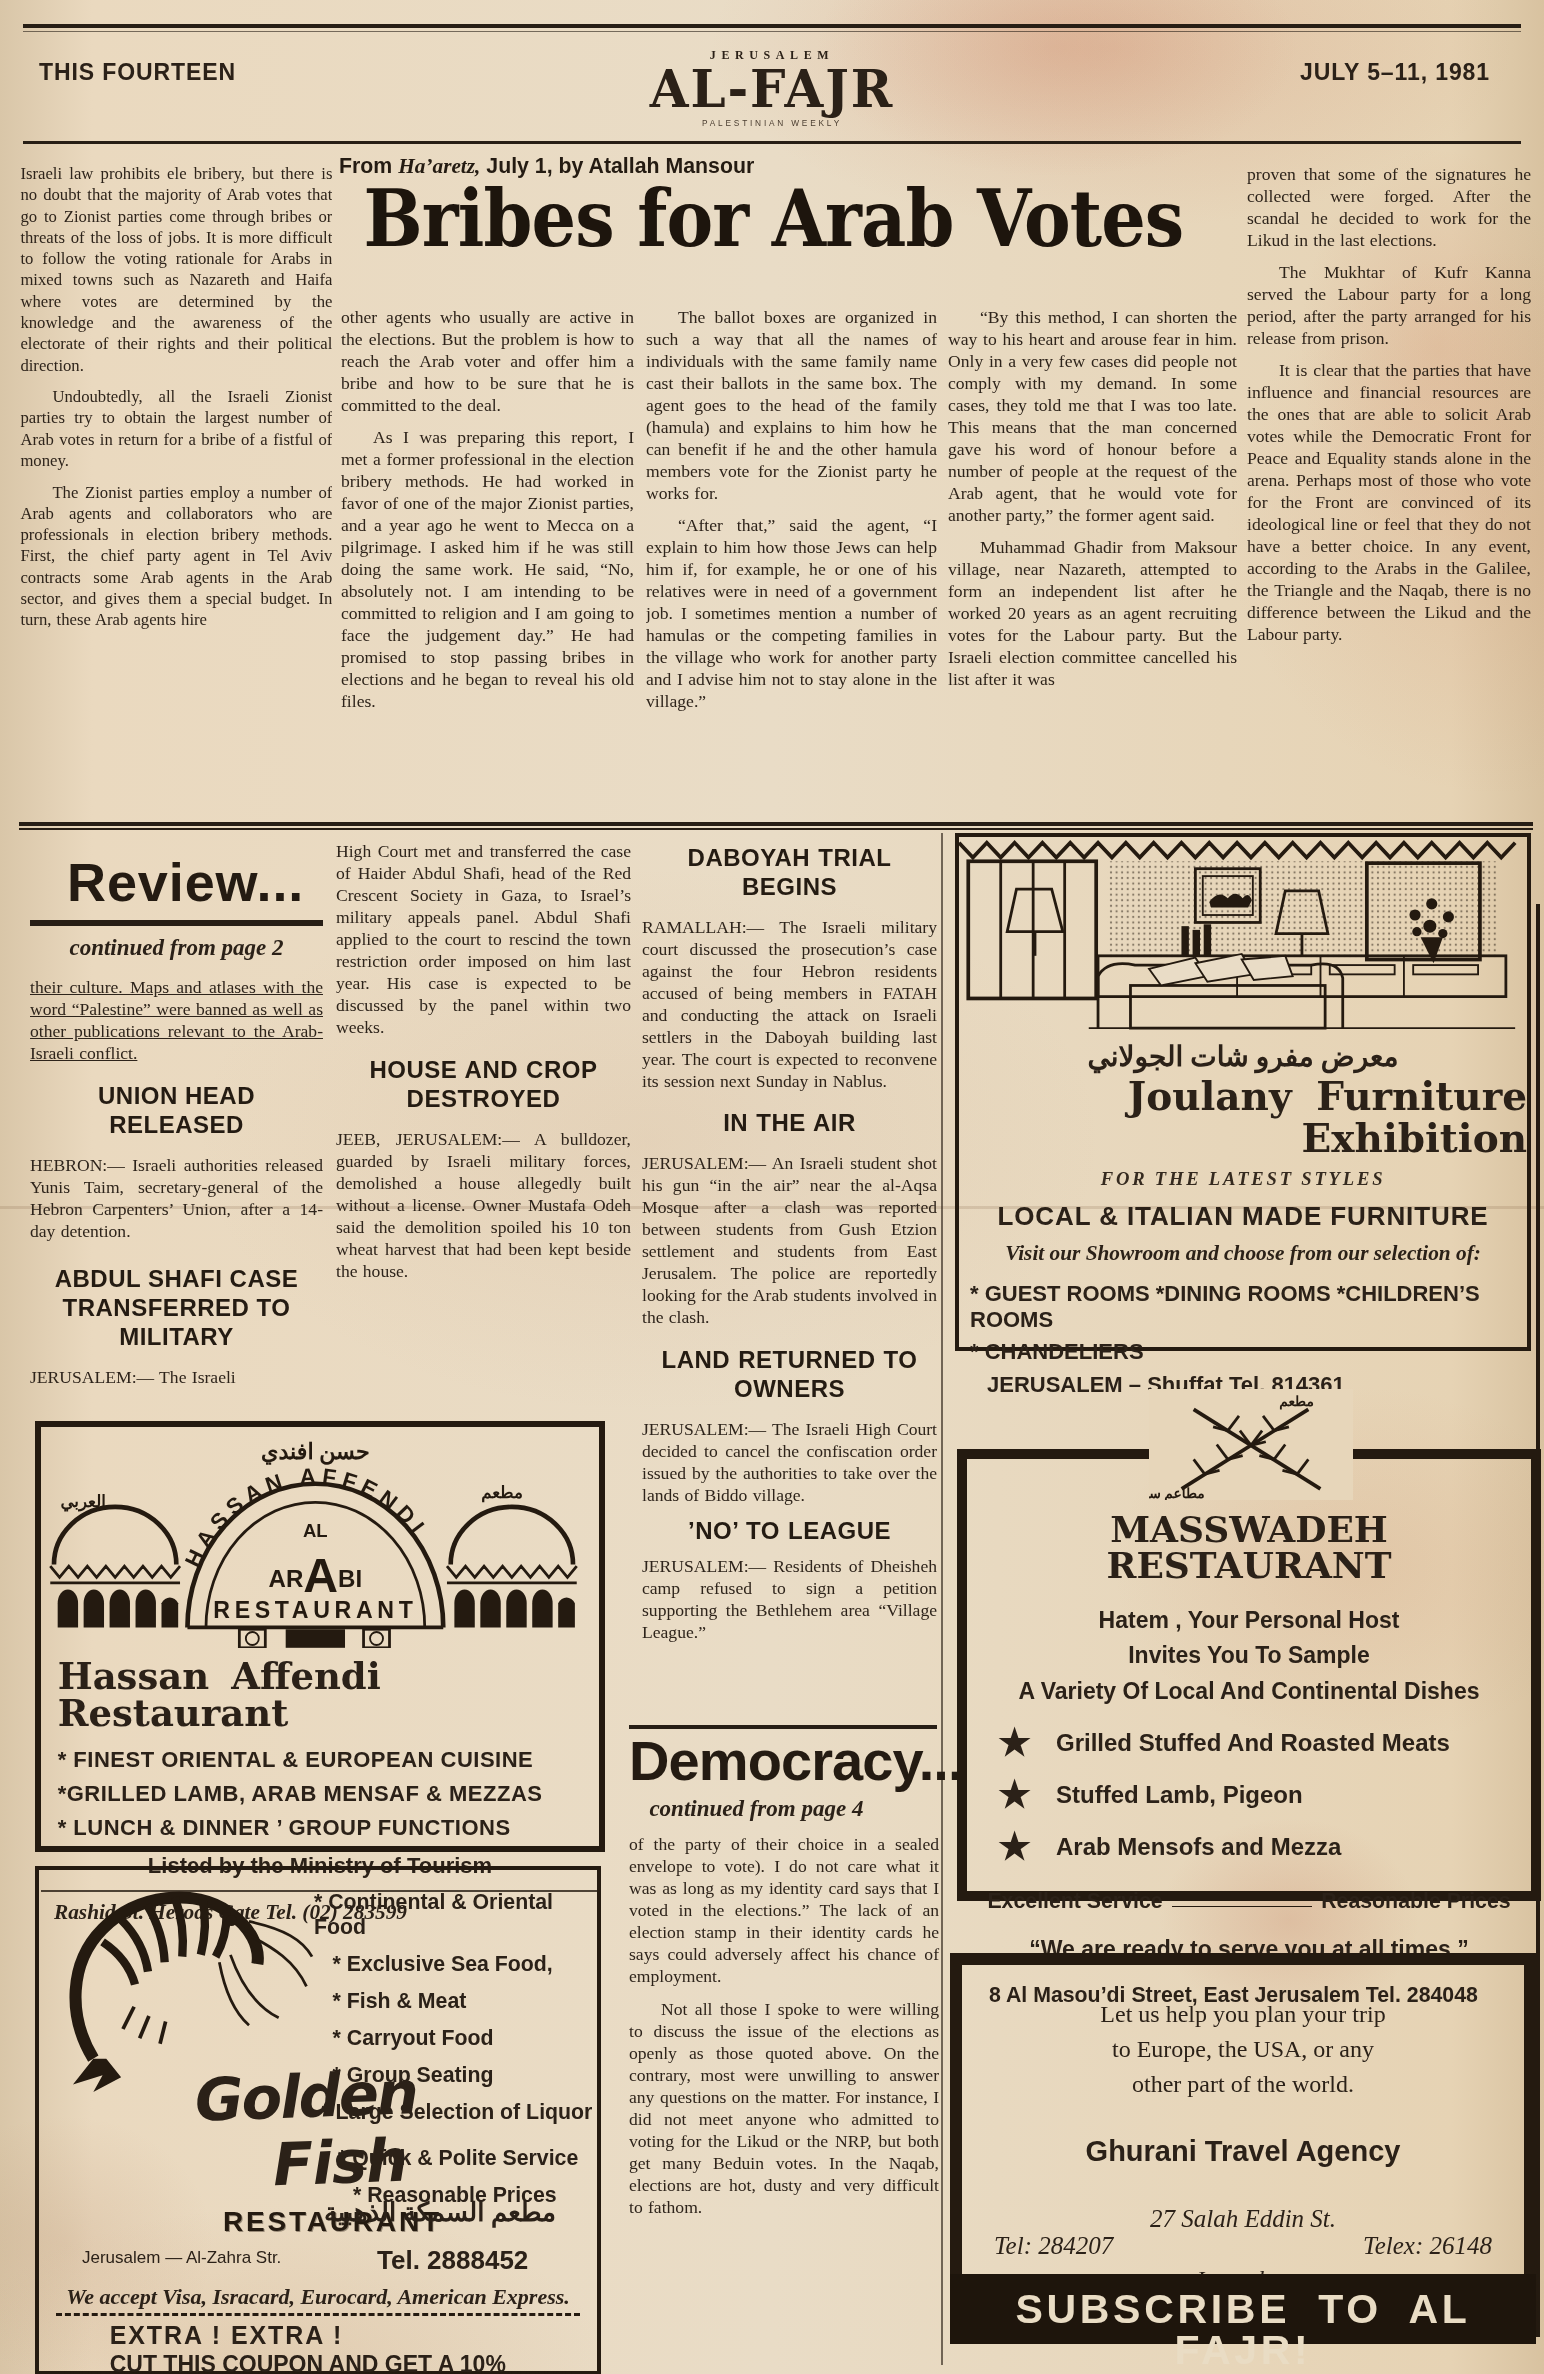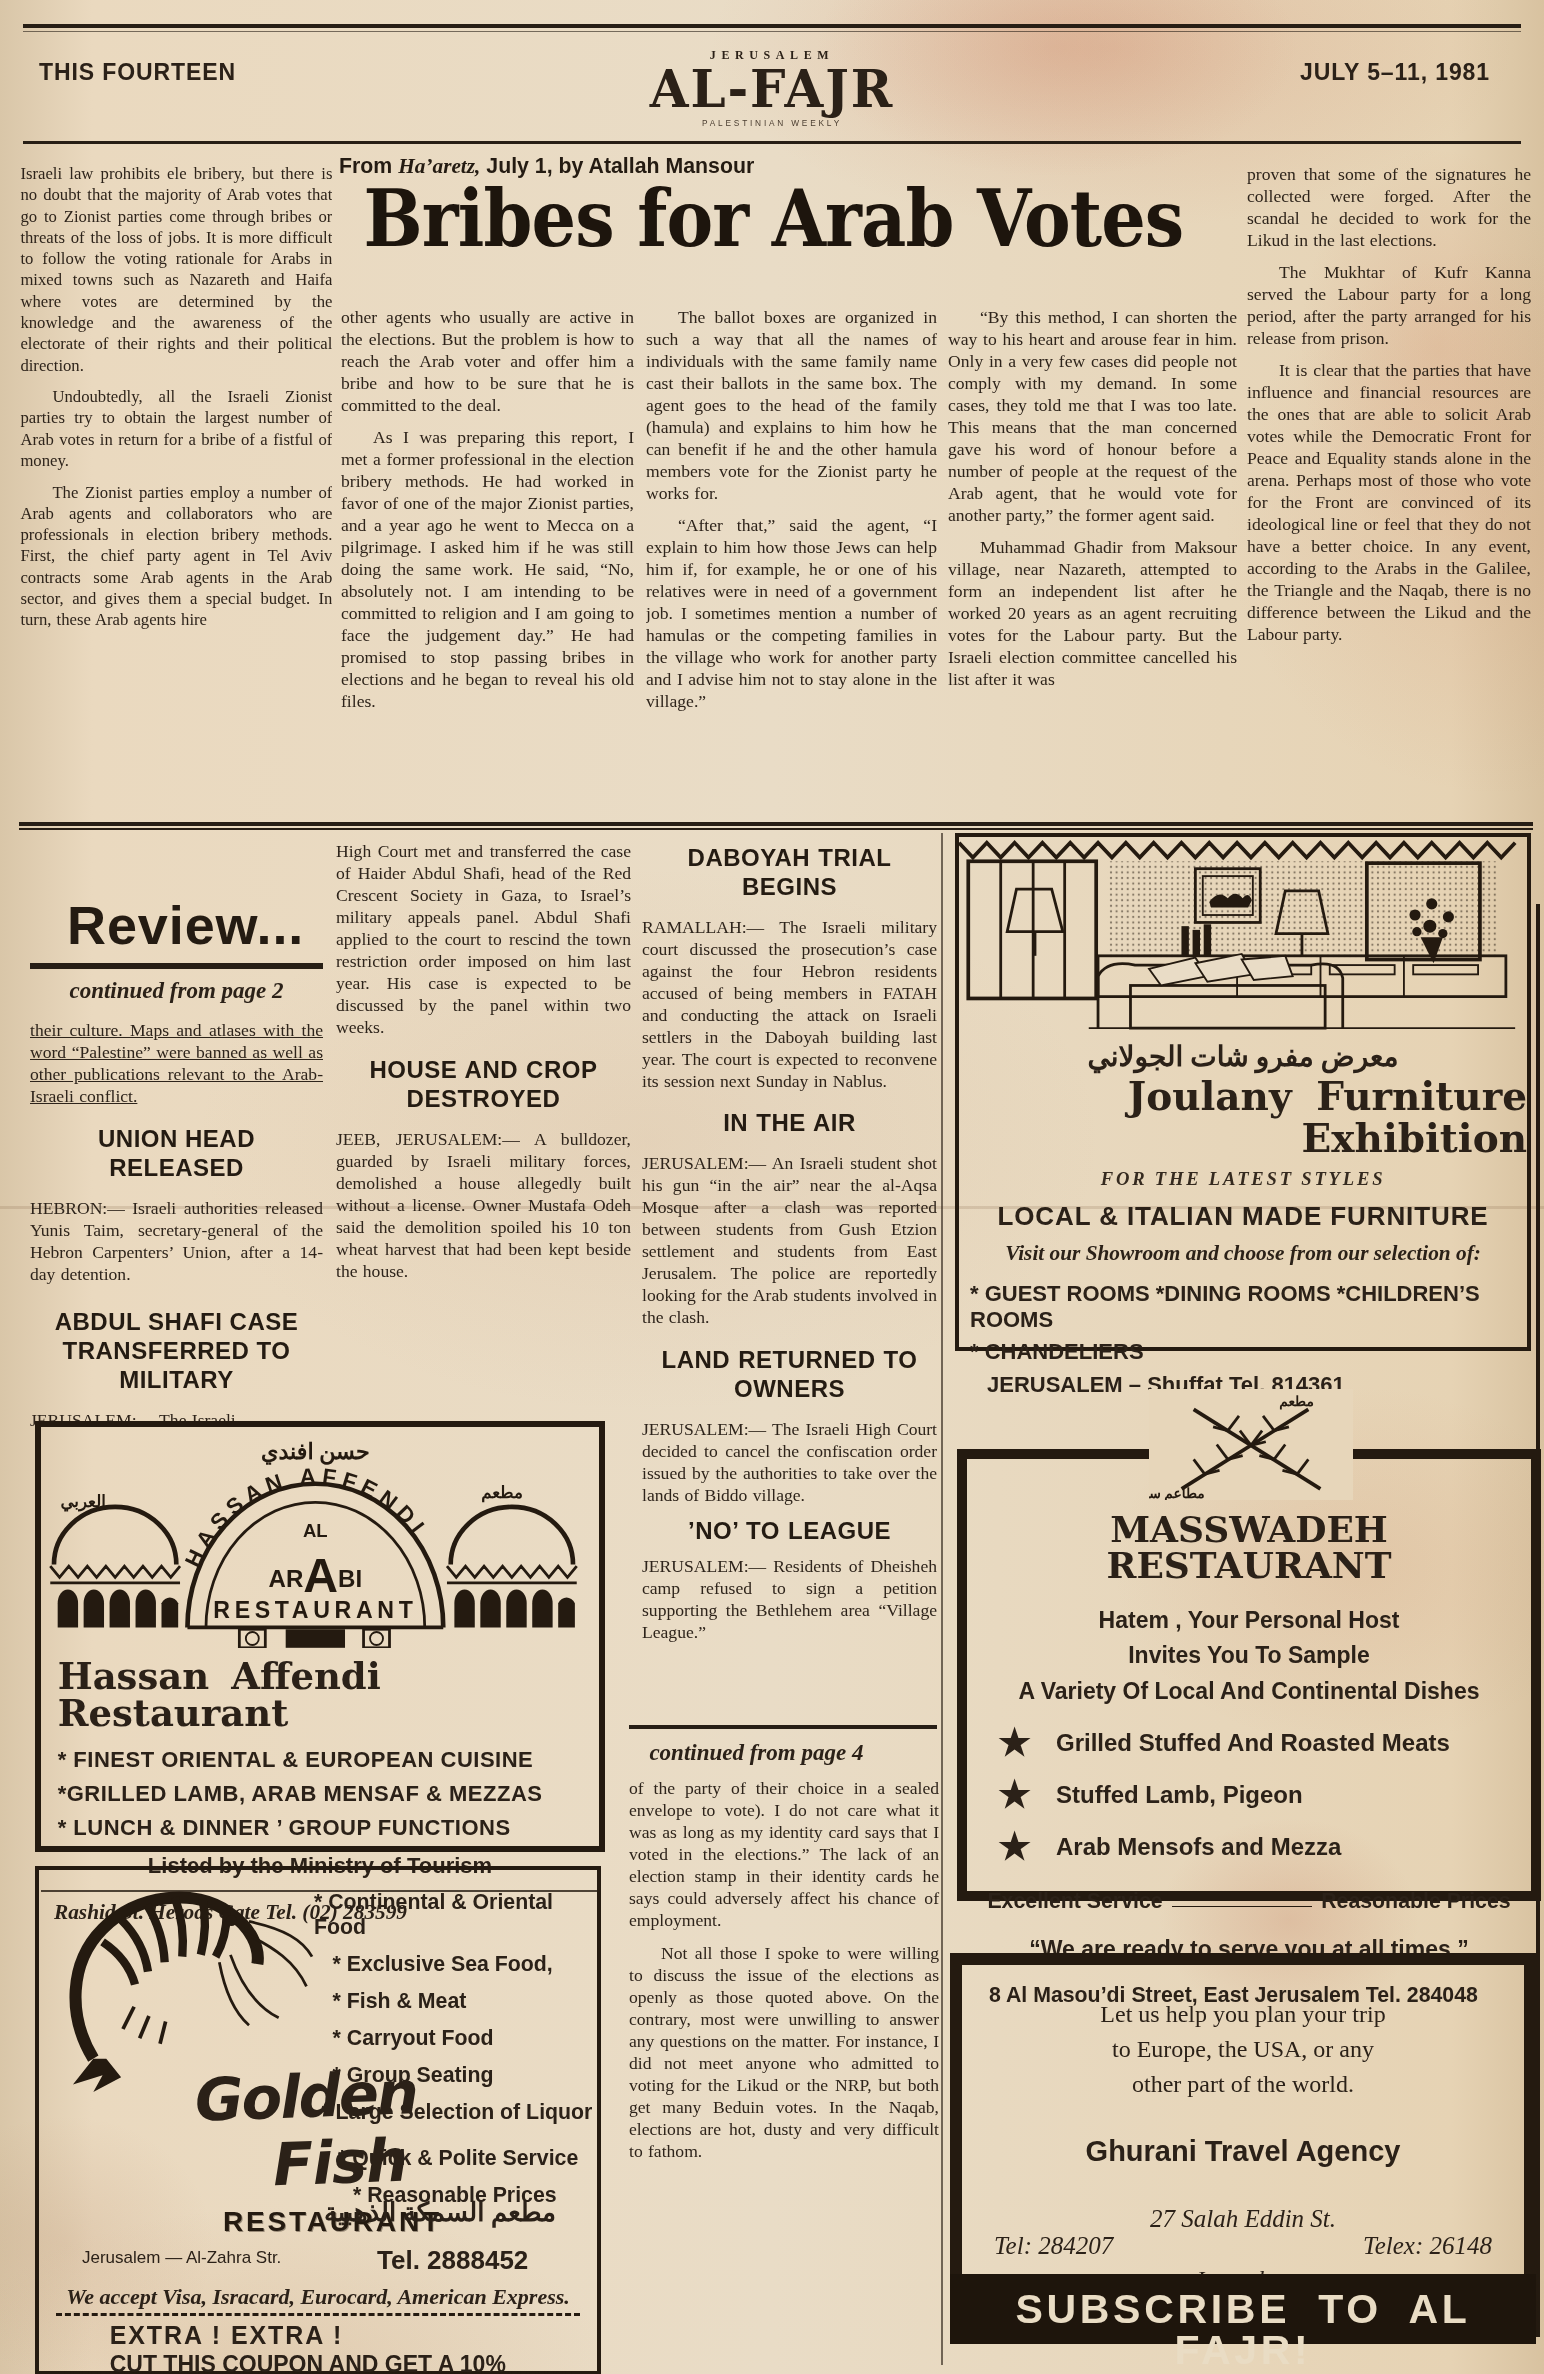--- a/index.html
+++ b/index.html
@@ -31,21 +31,21 @@
   .bodycol{position:absolute;text-align:justify;font-size:17.6px;line-height:22px;color:#2e241b;word-spacing:0.9px;}
   .bodycol p{margin:0 0 10.2px;text-indent:32px;}
   .bodycol p.ni{text-indent:0;}
   #col1{left:20.4px;top:163px;width:312px;height:660px;font-size:16.7px;line-height:21.3px;overflow:hidden;}
   #col2{left:341px;top:306px;width:293px;height:516px;overflow:hidden;}
   #col3{left:646px;top:306px;width:291px;height:516px;overflow:hidden;}
   #col4{left:948px;top:306px;width:289px;height:516px;overflow:hidden;}
   #col5{left:1247px;top:163px;width:284px;height:651px;overflow:hidden;}
   
   #review{position:absolute;left:30px;top:855px;width:293px;}
-  .review-title{font:bold 54px/1 "Liberation Sans",sans-serif;letter-spacing:0.9px;padding-left:37px;color:#241b12;margin-top:43px;}
+  .review-title{font:bold 54px/1 "Liberation Sans",sans-serif;letter-spacing:0.9px;padding-left:37px;color:#241b12;}
   .review-underline{height:5.6px;background:#271e15;margin:11px 0 9.3px;}
   .continued{font:bold italic 23px "Liberation Serif",serif;text-align:center;margin:0 0 15px;}
   .newshead{font:bold 24px/29px "Liberation Sans",sans-serif;text-align:center;letter-spacing:0.5px;color:#241b12;margin:16.7px 0 15px;}
   #colB{position:absolute;left:336px;top:840px;width:295px;}
   #colC{position:absolute;left:642px;top:839px;width:295px;}
   #democracy{position:absolute;left:629px;top:1733px;width:310px;}
   .demo-title{font:bold 56px/1 "Liberation Sans",sans-serif;letter-spacing:-0.9px;color:#241b12;}
   .continued2{font:bold italic 23px "Liberation Serif",serif;margin:7.4px 0 11px;padding-left:20.4px;}
   
   .adbox{position:absolute;border:4.6px solid #241a10;}
@@ -197,20 +197,21 @@
     <p class="ni">RAMALLAH:—  The Israeli military court discussed the prosecution’s case against the four Hebron residents accused of being members in FATAH and conducting the attack on Israeli settlers in the Daboyah building last year.  The court is expected to reconvene its session next Sunday in Nablus.</p>
     <div class="newshead">IN THE AIR</div>
     <p class="ni">JERUSALEM:—  An Israeli student shot his gun “in the air” near the al-Aqsa Mosque after a clash was reported between students from Gush Etzion settlement and students from East Jerusalem.  The police are reportedly looking for the Arab students involved in the clash.</p>
     <div class="newshead">LAND RETURNED TO OWNERS</div>
     <p class="ni">JERUSALEM:—  The Israeli High Court decided to cancel the confiscation order issued by the authorities to take over the lands of Biddo village.</p>
     <div class="newshead" style="margin:9.3px 0 9.3px;">’NO’ TO LEAGUE</div>
     <p class="ni">JERUSALEM:—  Residents of Dheisheh camp refused to sign a petition supporting the Bethlehem area “Village League.”</p>
   </div>
 
   <div id="democracy">
+    <div class="demo-title">Democracy...</div>
     <div class="continued2">continued from page 4</div>
     <div class="bodycol" style="position:static;width:auto;">
       <p class="ni">of the party of their choice in a sealed envelope to vote).  I do not care what it was as long as my identity card says that I voted in the elections.” The lack of an election stamp in their identity cards he says could adversely affect his chance of employment.</p>
       <p>Not all those I spoke to were willing to discuss the issue of the elections as openly as those quoted above.  On the contrary, most were unwilling to answer any questions on the matter.  For instance, I did not meet anyone who admitted to voting for the Likud or the NRP, but both get many Beduin votes. In the Naqab, elections are hot, dusty and very difficult to fathom.</p>
     </div>
   </div>
 
   <div id="joulany" class="adbox">
     <svg width="558" height="195" viewBox="0 0 602 210">
       <defs>

